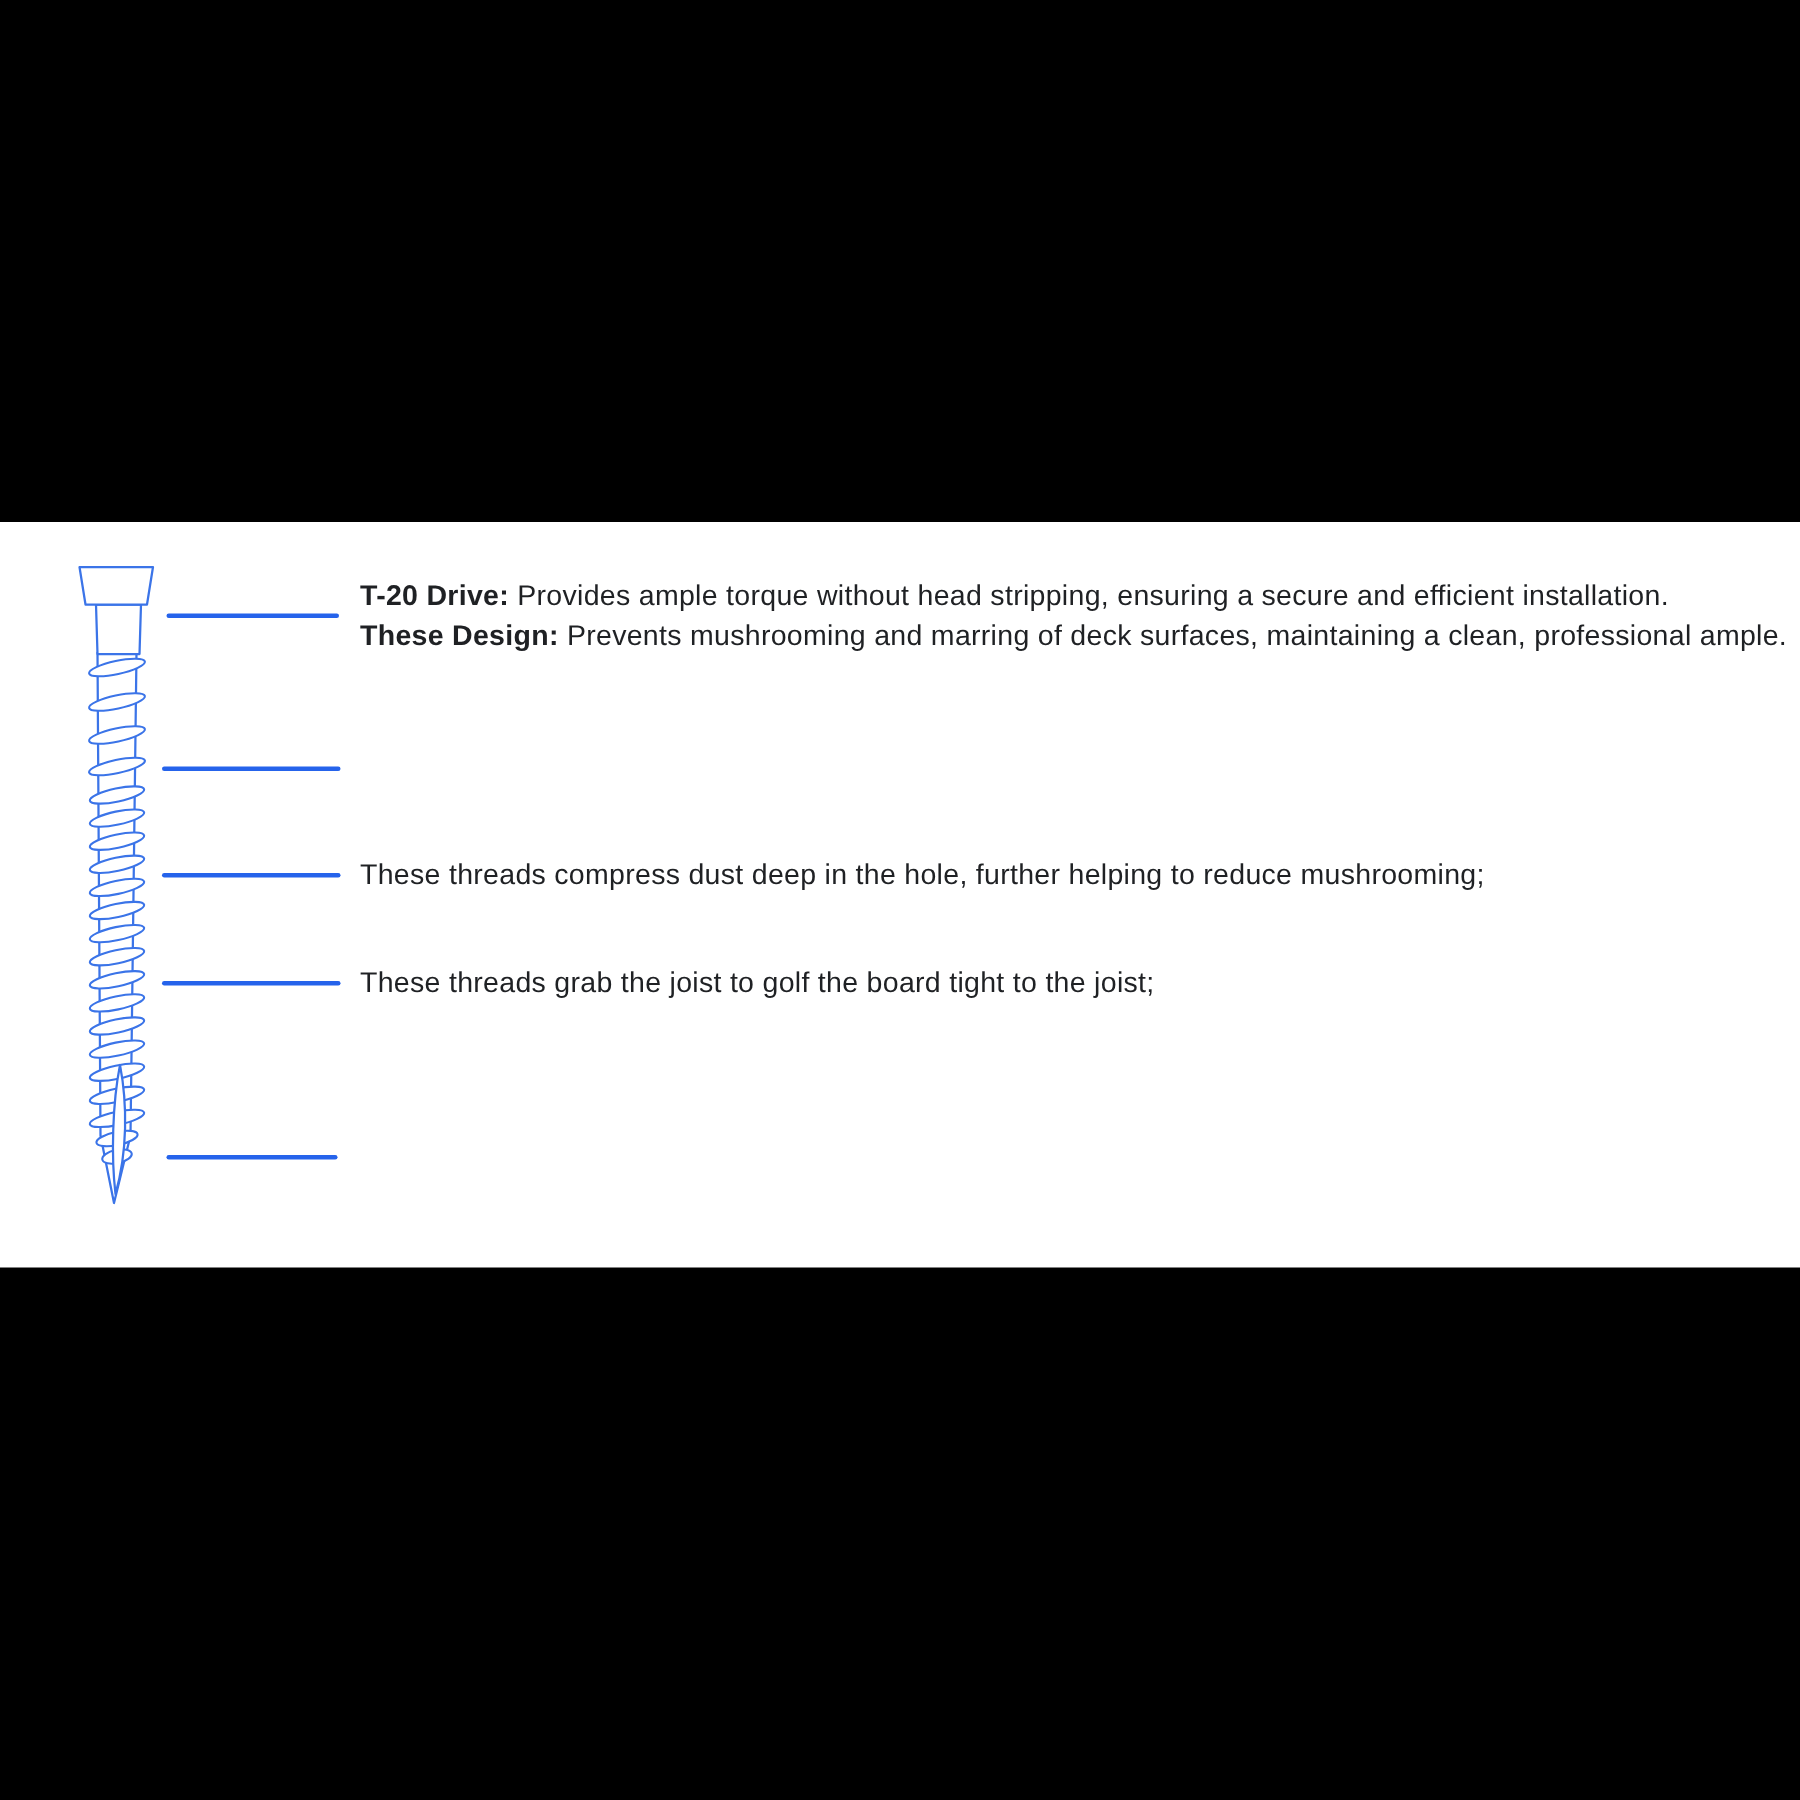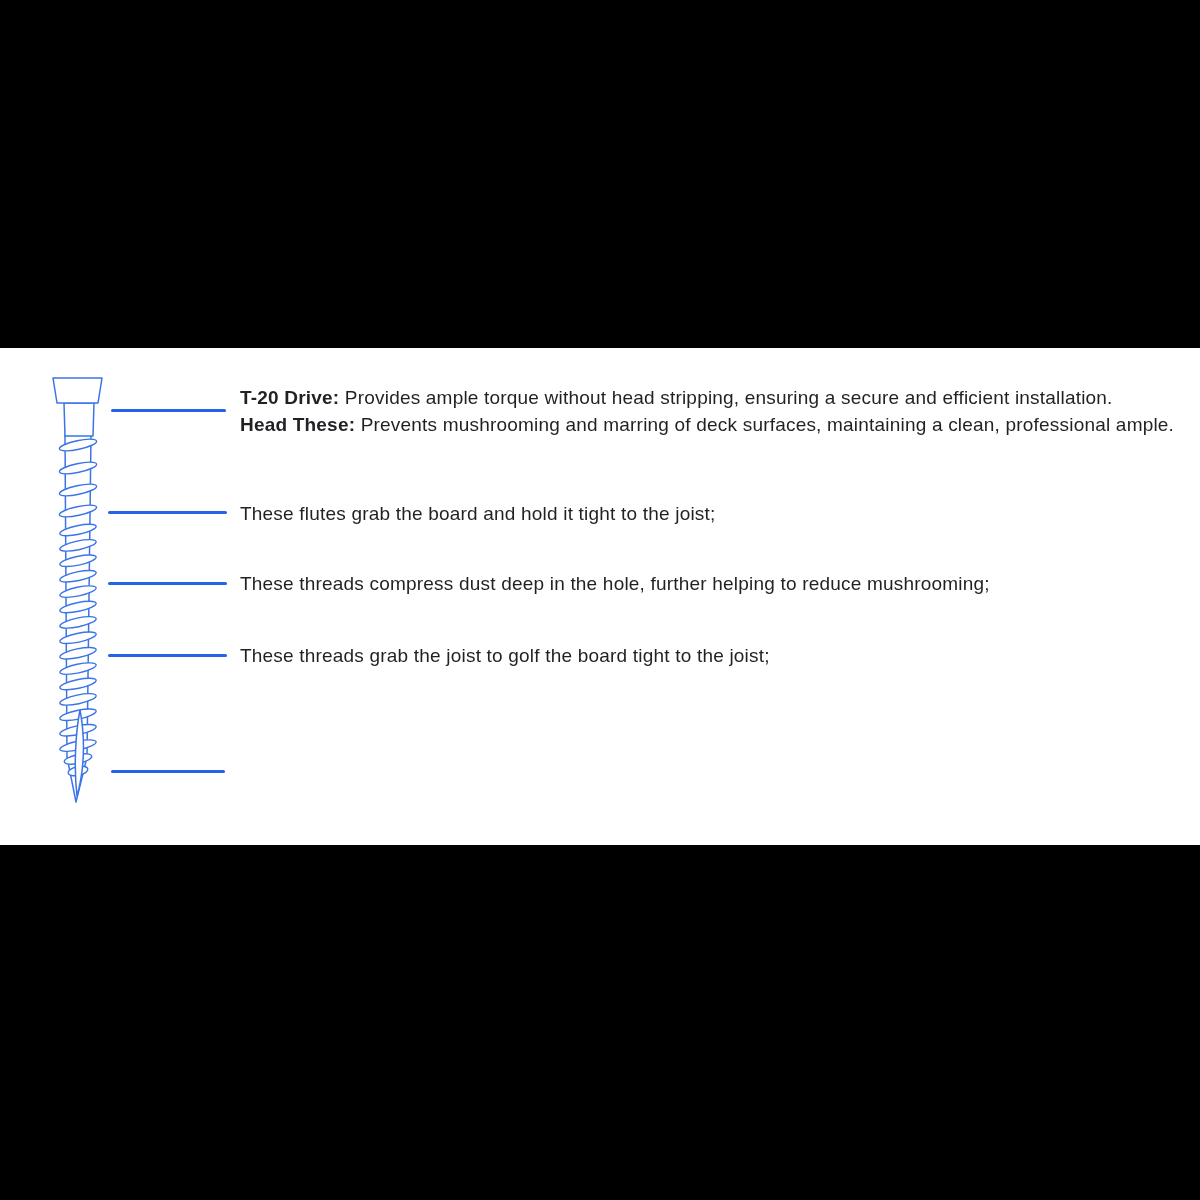--- a/index.html
+++ b/index.html
@@ -69,26 +69,23 @@
     </svg>
 
     <div class="leader" style="left:111px;top:61px;width:115px"></div>
     <div class="leader" style="left:108px;top:163px;width:119px"></div>
     <div class="leader" style="left:108px;top:234px;width:119px"></div>
     <div class="leader" style="left:108px;top:306px;width:119px"></div>
     <div class="leader" style="left:111px;top:422px;width:114px"></div>
 
     <div class="ann" style="top:36px">
       <div class="tline"><span class="lead">T-20 Drive:</span><span> Provides ample torque without head stripping, ensuring a secure and efficient installation.</span></div>
-      <div class="tline"><span class="lead">Head These:</span><span> Prevents mushrooming and marring of deck surfaces, maintaining a clean, professional ample.</span></div>
+      <div class="tline"><span class="lead">These Design:</span><span> Prevents mushrooming and marring of deck surfaces, maintaining a clean, professional ample.</span></div>
     </div>
 
-    <div class="ann" style="top:152px">
-      <div class="tline">These flutes grab the board and hold it tight to the joist;</div>
-    </div>
 
     <div class="ann" style="top:222px">
       <div class="tline">These threads compress dust deep in the hole, further helping to reduce mushrooming;</div>
     </div>
 
     <div class="ann" style="top:294px">
       <div class="tline">These threads grab the joist to golf the board tight to the joist;</div>
     </div>
 
 

